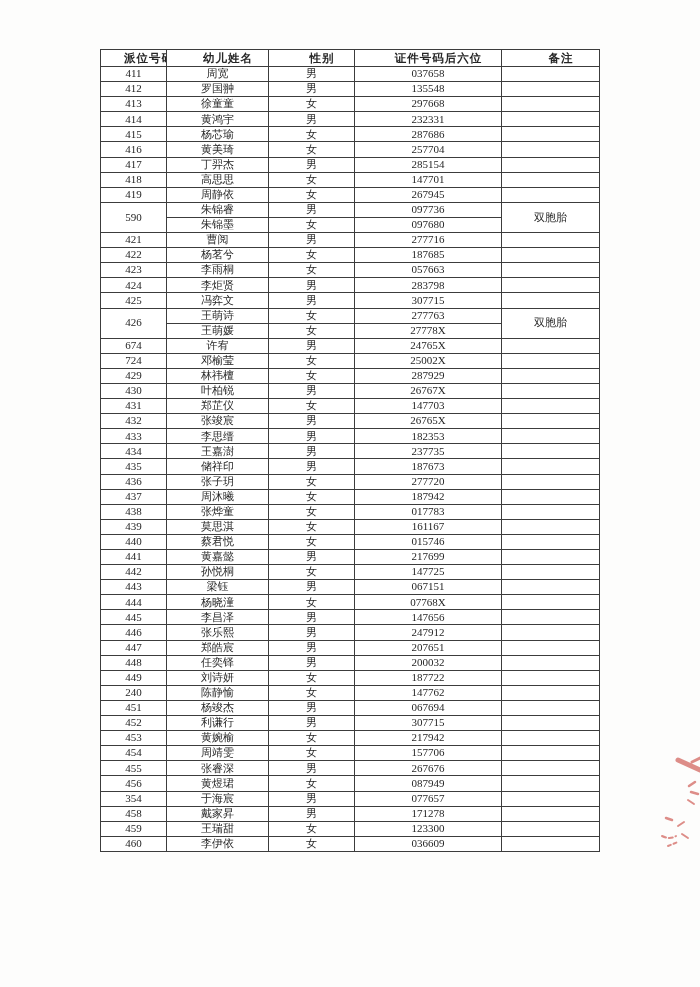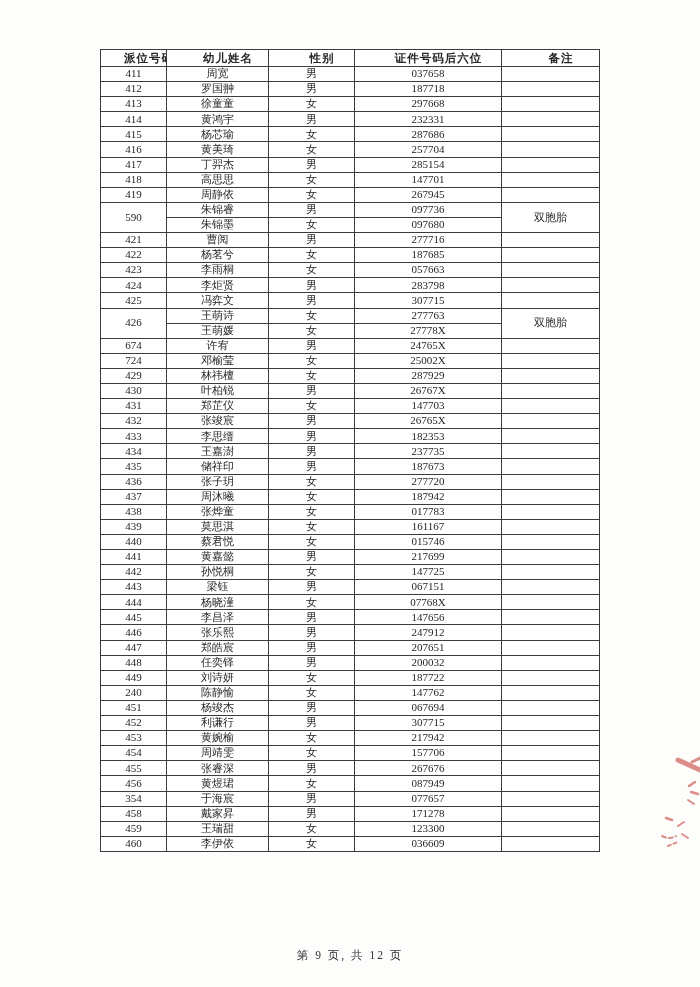--- a/index.html
+++ b/index.html
@@ -87,21 +87,21 @@
           <td>411</td>
           <td>周宽</td>
           <td>男</td>
           <td>037658</td>
           <td></td>
         </tr>
         <tr>
           <td>412</td>
           <td>罗国翀</td>
           <td>男</td>
-          <td>187718</td>
+          <td>135548</td>
           <td></td>
         </tr>
         <tr>
           <td>413</td>
           <td>徐童童</td>
           <td>女</td>
           <td>297668</td>
           <td></td>
         </tr>
         <tr>
@@ -439,21 +439,20 @@
         <tr>
           <td>460</td>
           <td>李伊依</td>
           <td>女</td>
           <td>036609</td>
           <td></td>
         </tr>
       </tbody>
   </table>
 
-  <div class="footer">第 9 页, 共 12 页</div>
 
   <svg class="seal" viewBox="0 0 52 112">
     <g stroke="rgba(200,66,58,0.6)" fill="none" stroke-linecap="round">
       <path d="M 30 12 L 52 22" stroke-width="5"></path>
       <path d="M 44 14 L 52 10" stroke-width="3"></path>
       <path d="M 41 38 L 47 34" stroke-width="2.5"></path>
       <path d="M 43 44 L 50 46" stroke-width="2.5"></path>
       <path d="M 40 52 L 46 56" stroke-width="2"></path>
       <path d="M 18 70 L 24 72" stroke-width="2.5"></path>
       <path d="M 30 78 L 36 74" stroke-width="2"></path>

